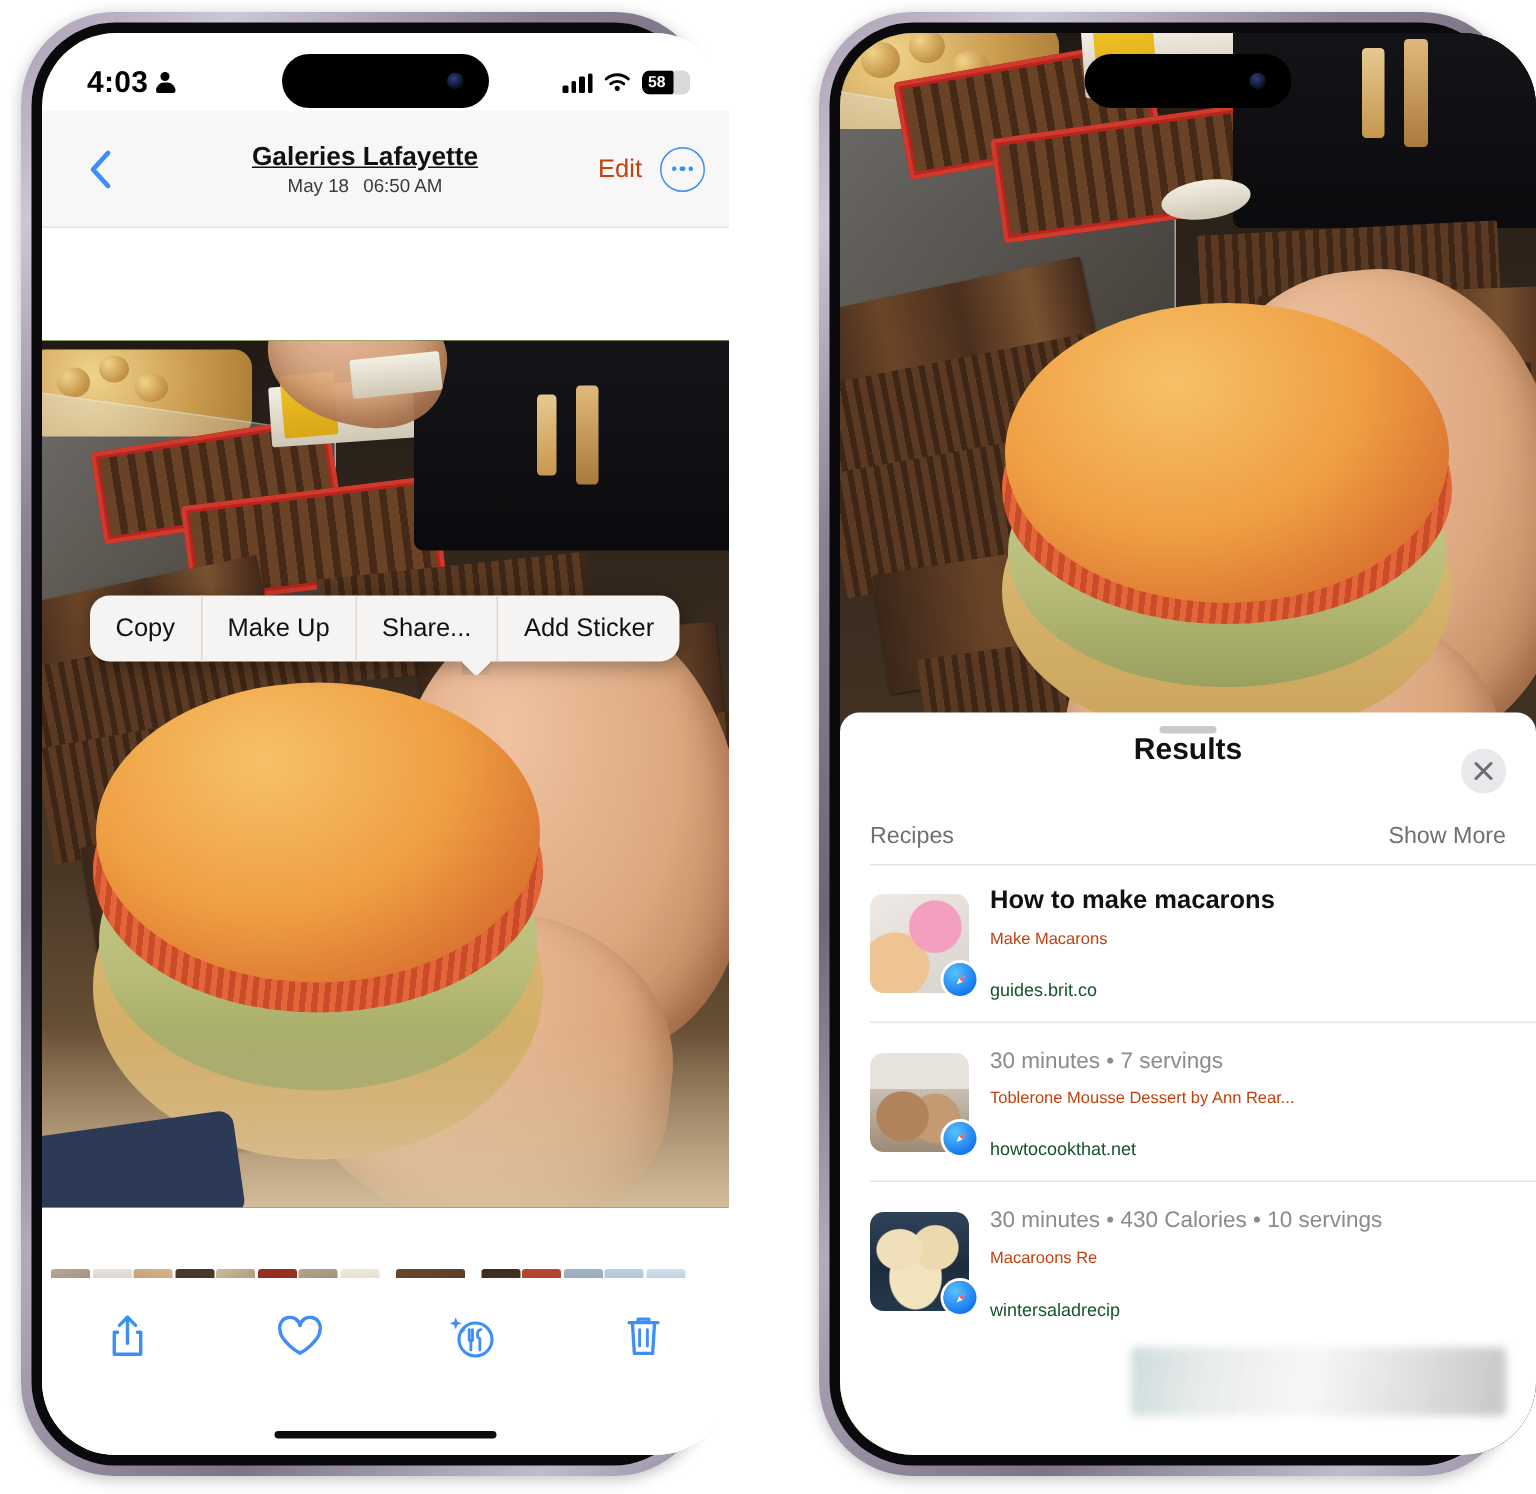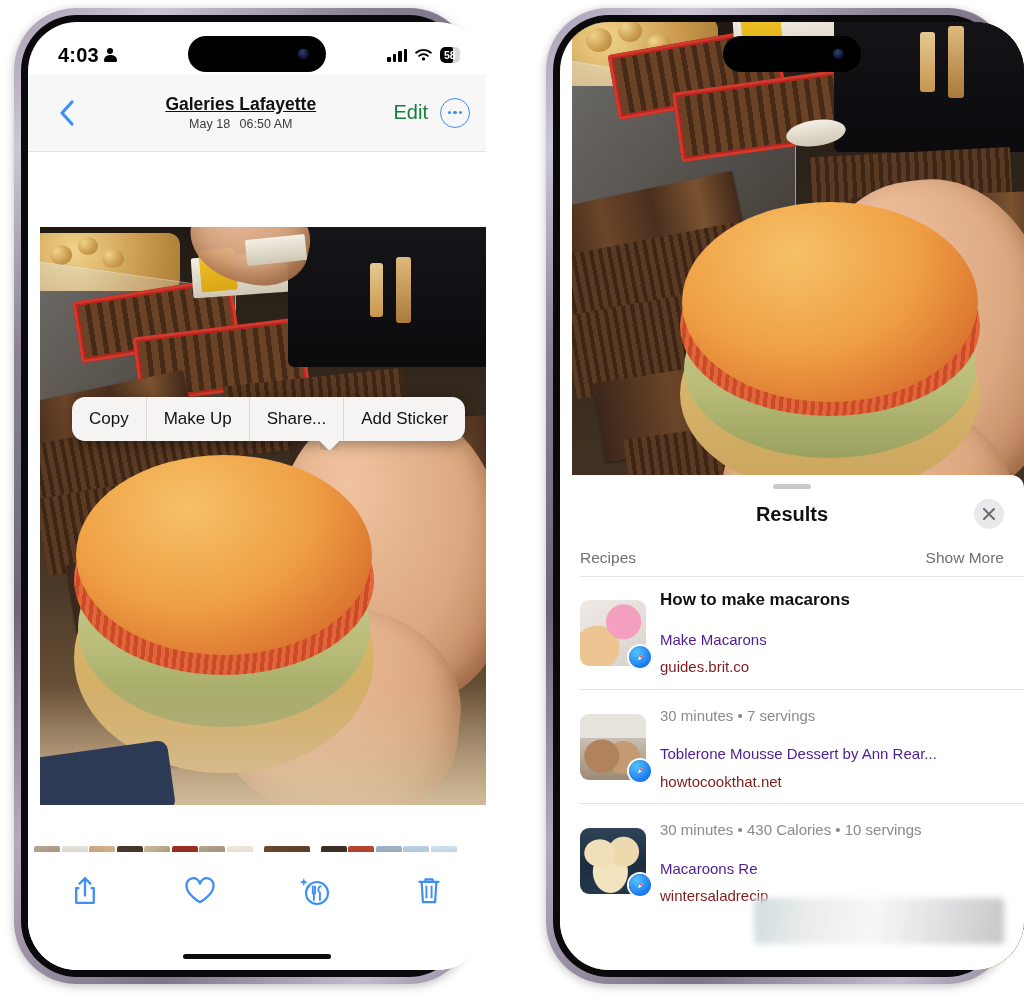--- a/index.html
+++ b/index.html
@@ -25,41 +25,41 @@
     justify-content:space-between;padding:14px 26px 0 30px;box-sizing:border-box;}
   .clock{font-size:20px;font-weight:700;letter-spacing:.2px;color:#000;display:flex;align-items:center;gap:5px;}
   .person-glyph{display:inline-block;width:13px;height:14px;position:relative;}
   .person-glyph::before{content:"";position:absolute;left:3.5px;top:0;width:6px;height:6px;border-radius:50%;background:#000;}
   .person-glyph::after{content:"";position:absolute;left:0;bottom:0;width:13px;height:7px;border-radius:7px 7px 2px 2px;background:#000;}
   .status-right{display:flex;align-items:center;gap:7px;}
   .bars{display:flex;align-items:flex-end;gap:2px;height:13px;}
   .bars i{display:block;width:3.5px;background:#000;border-radius:1px;}
   .bars i:nth-child(1){height:5px;} .bars i:nth-child(2){height:8px;}
   .bars i:nth-child(3){height:11px;} .bars i:nth-child(4){height:13px;}
-  .battery{position:relative;width:20px;height:16px;border-radius:5px;background:#d9d9d9;overflow:hidden;}
+  .battery{position:relative;width:32px;height:16px;border-radius:5px;background:#d9d9d9;overflow:hidden;}
   .battery-fill{position:absolute;left:0;top:0;bottom:0;width:66%;background:#000;border-radius:5px 2px 2px 5px;}
   .battery-num{position:absolute;left:4px;top:0;line-height:16px;font-size:10.5px;font-weight:700;color:#fff;z-index:2;}
 
   
   .navbar{position:absolute;top:52px;left:0;right:0;height:78px;background:#f7f7f7;border-bottom:1px solid #e2e2e2;
     display:flex;align-items:center;padding:0 16px;box-sizing:border-box;z-index:25;}
   .back-chevron{width:44px;display:flex;justify-content:center;align-items:center;cursor:pointer;}
   .back-chevron svg{display:block;}
   .nav-center{flex:1;text-align:center;}
   .nav-title{font-size:17.5px;font-weight:600;color:#111;line-height:1.25;text-decoration:underline;}
   .nav-sub{font-size:12.5px;color:#3b3b3b;margin-top:1px;font-weight:400;}
   .nav-sub span{margin:0 3px;}
   .nav-right{display:flex;align-items:center;gap:12px;}
-  .edit-btn{font-size:20px;color:#15803d;cursor:pointer;}
+  .edit-btn{font-size:17px;color:#c2410c;cursor:pointer;}
   .more-btn{width:28px;height:28px;border-radius:50%;border:1.6px solid #3d8ef5;display:flex;align-items:center;
     justify-content:center;gap:2.5px;cursor:pointer;}
   .more-btn i{width:3.2px;height:3.2px;border-radius:50%;background:#3d8ef5;display:block;}
 
   
-  .photo-area{position:absolute;left:12px;right:0;overflow:hidden;background:#84cc16;text-decoration:underline;}
+  .photo-area{position:absolute;left:0;right:0;overflow:hidden;background:#84cc16;text-decoration:underline;}
   #left-photo{top:205px;height:578px;}
 
   
   .scene{position:absolute;inset:0;overflow:hidden;background:#2a2018;}
   .scene .bg-dark{position:absolute;inset:0;background:
      linear-gradient(180deg,#211a14 0%,#2e241b 18%,#3b2d20 40%,#4a3827 62%,#6b5238 82%,#8d7252 100%);}
   .sc-el{position:absolute;}
   .choc-bar{background:linear-gradient(90deg,#3b261a,#6b4528 28%,#4a2f1e 55%,#7a5230 80%,#43291b);border-radius:2px;
     box-shadow:0 1px 2px rgba(0,0,0,.5);}
   .choc-stack{background:repeating-linear-gradient(90deg,#5a3a22 0 5px,#3d2616 5px 9px);border-radius:2px;}
@@ -94,39 +94,39 @@
   .film-gap{flex:0 0 auto;width:8px;}
 
   .toolbar{position:absolute;left:0;right:0;bottom:0;height:102px;background:#fff;display:flex;align-items:flex-start;
     padding-top:16px;z-index:22;}
   .tb-btn{flex:1;display:flex;justify-content:center;align-items:center;height:46px;cursor:pointer;}
   .home-ind{position:absolute;bottom:11px;left:50%;transform:translateX(-50%);width:148px;height:5.5px;border-radius:4px;background:#0c0c0c;z-index:26;}
 
   
   .sheet{position:absolute;left:0;right:0;bottom:0;top:453px;background:#fff;border-radius:13px 13px 0 0;z-index:30;overflow:hidden;}
   .grabber{width:38px;height:5px;border-radius:3px;background:#c9c9ce;margin:9px auto 0;}
-  .sheet-head{position:relative;height:50px;display:flex;align-items:center;justify-content:center;}
+  .sheet-head{position:relative;height:50px;display:flex;align-items:flex-start;justify-content:center;}
   .sheet-title{font-size:20px;font-weight:700;color:#111;}
   .close-btn{position:absolute;right:20px;top:50%;transform:translateY(-50%);width:30px;height:30px;border-radius:50%;
     background:#e9e9ec;display:flex;align-items:center;justify-content:center;cursor:pointer;}
   .section-row{display:flex;align-items:baseline;justify-content:space-between;padding:10px 20px 9px;}
   .section-label{font-size:15.5px;color:#6f6f74;}
   .show-more{font-size:15.5px;color:#6f6f74;cursor:pointer;}
   .divider{height:1px;background:#e3e3e6;margin-left:20px;}
   .result{display:flex;gap:14px;padding:13px 18px 12px 20px;position:relative;cursor:pointer;}
   .thumb-wrap{position:relative;flex:0 0 auto;width:66px;height:66px;align-self:center;}
   .thumb{width:66px;height:66px;border-radius:9px;overflow:hidden;position:relative;background:#ddd;}
   .safari-badge{position:absolute;right:-5px;bottom:-2px;width:22px;height:22px;border-radius:50%;
     background:radial-gradient(circle at 35% 30%,#56c3fb,#1574f0 75%);display:flex;align-items:center;justify-content:center;
     box-shadow:0 0 0 2px #fff;}
   .res-body{flex:1;min-width:0;}
   .res-title{font-size:17px;font-weight:700;color:#111;line-height:1.22;}
   .res-meta{font-size:15px;color:#8a8a8f;margin-top:3px;line-height:1.3;}
-  .res-sub{font-size:15px;color:#4c1d95;margin-top:19px;line-height:1.3;white-space:nowrap;overflow:hidden;text-overflow:ellipsis;}
-  .res-url{font-size:15px;color:#7f1d1d;margin-top:8px;line-height:1.3;}
+  .res-sub{font-size:11px;color:#c2410c;margin-top:8px;line-height:1.3;white-space:nowrap;overflow:hidden;text-overflow:ellipsis;}
+  .res-url{font-size:12px;color:#14532d;margin-top:20px;line-height:1.3;}
   .blur-patch{position:absolute;z-index:45;border-radius:3px;
     background:linear-gradient(100deg,rgba(205,219,219,.97) 0%,rgba(233,236,236,.95) 22%,rgba(246,246,246,.93) 48%,
       rgba(224,224,226,.94) 72%,rgba(196,196,199,.95) 100%);
     filter:blur(3px);}
 
   
   .t-macarons{background:
     radial-gradient(circle at 66% 33%,#f49ec0 0 17px,transparent 18px),
     radial-gradient(ellipse at 26% 72%,#efc493 0 22px,transparent 23px),
     linear-gradient(150deg,#efeae6,#d8d2cd);}

